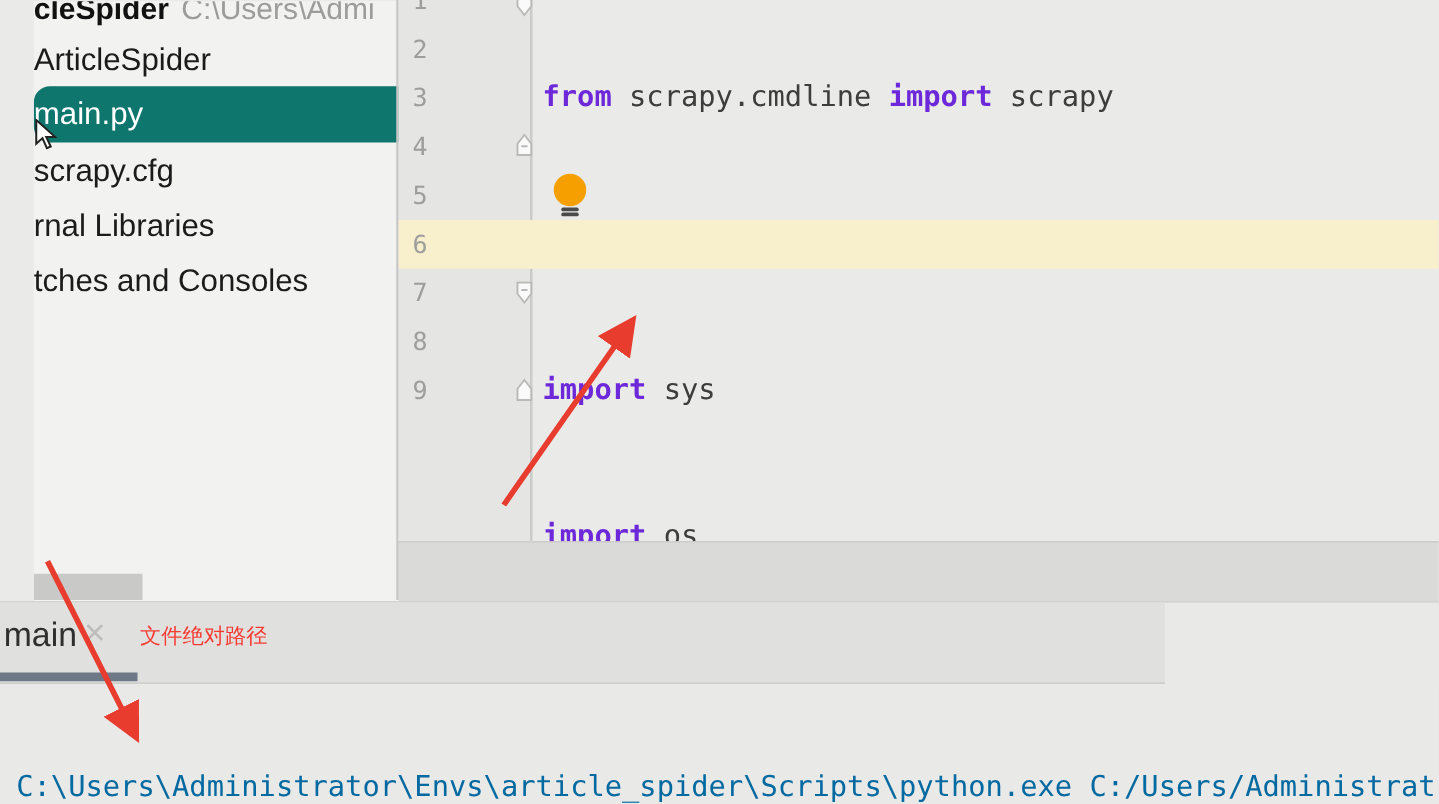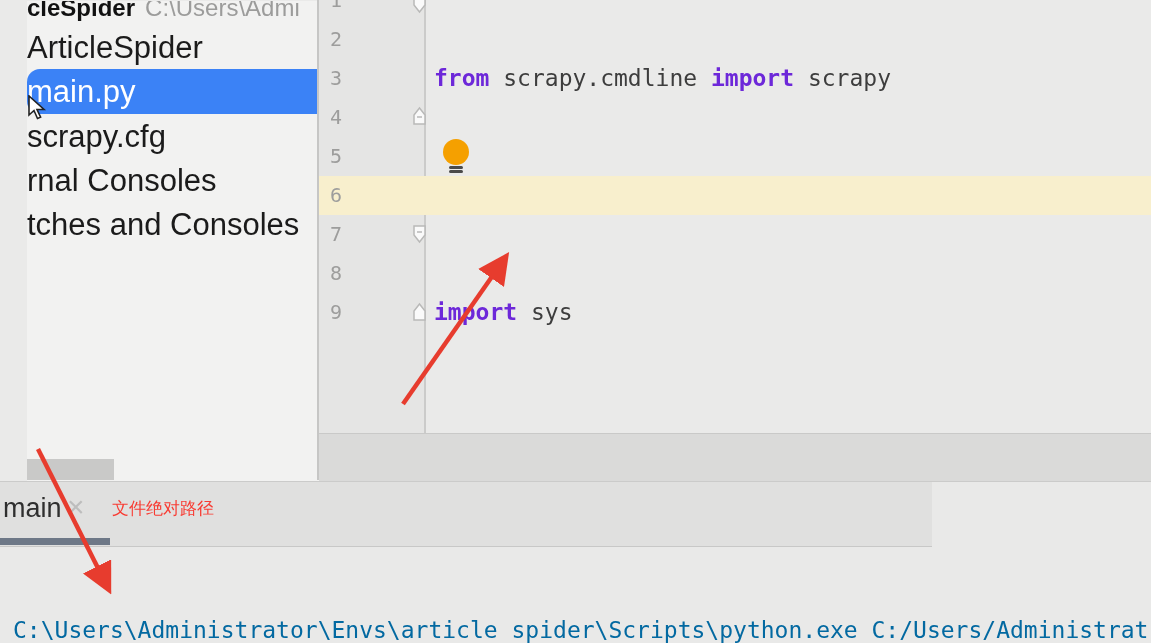--- a/index.html
+++ b/index.html
@@ -10,22 +10,22 @@
   
   .panel { position:absolute; left:0; top:1px; width:317px; height:571px;
            background:#f2f2f1; overflow:hidden;margin-left:27px; }
   .panel-divider { position:absolute; left:317px; top:0; width:2px; height:480px;
                    background:#c6c6c5; }
   .panel-header { position:absolute; left:0; top:-7px; width:317px; white-space:nowrap;
                   overflow:hidden; font-size:24px; }
   .panel-header .ttl { font-weight:bold; color:#111; }
   .panel-header .pth { color:#9c9c9b; margin-left:10px; }
   .tree-item { position:absolute; left:0; width:317px; height:40px; display:flex;
-               align-items:center; font-size:31px; color:#1b1b1b; white-space:nowrap; }
-  .tree-item.selected { background:#3b82f6; color:#ffffff; height:45px;border-radius:13px; }
+               align-items:center; font-size:25px; color:#1b1b1b; white-space:nowrap; }
+  .tree-item.selected { background:#0f766e; color:#ffffff; height:45px;border-radius:13px; }
 
   
   .editor-bg { position:absolute; left:319px; top:0; right:0; height:433px; background:#eaeae9; }
   .gutter-bg { position:absolute; left:319px; top:0; width:107px; height:433px;
                background:#e5e5e4; border-right:2px solid #cbcbca; }
   .line-highlight { position:absolute; left:319px; top:176px; right:0; height:39px;
                     background:#f8efcd; }
   .gutter-nums { position:absolute; left:319px; top:-19px; width:100px;
                  font-family:"DejaVu Sans Mono", monospace; font-size:20px;
                  line-height:39px; color:#9d9d9c; }
@@ -84,21 +84,21 @@
     <div class="tree-item" style="top:27px">
       <span>ArticleSpider</span>
     </div>
     <div class="tree-item selected" style="top:68px">
       <span>main.py</span>
     </div>
     <div class="tree-item" style="top:116px">
       <span>scrapy.cfg</span>
     </div>
     <div class="tree-item" style="top:160px">
-      <span>rnal Consoles</span>
+      <span>rnal Libraries</span>
     </div>
     <div class="tree-item" style="top:204px">
       <span>tches and Consoles</span>
     </div>
     <div class="panel-scroll-thumb"></div>
   </div>
   <div class="panel-divider"></div>
 
   <div class="editor-bg"></div>
   <div class="gutter-bg"></div>
@@ -142,20 +142,21 @@
   <div class="bulb">
     <div class="globe"></div>
       <div class="s1"></div>
       <div class="s2"></div>
   </div>
 
   <div class="code">
     <div class="row"><span class="kw">from</span><span> scrapy.cmdline </span><span class="kw">import</span><span> scrapy</span></div>
     <div class="row"></div>
     <div class="row"><span class="kw">import</span><span> sys</span></div>
+    <div class="row"><span class="kw">import</span><span> os</span></div>
     <div class="row"></div>
     
     
     
     
   </div>
 
   <div class="editor-bottom"></div>
 
   <div class="console">

